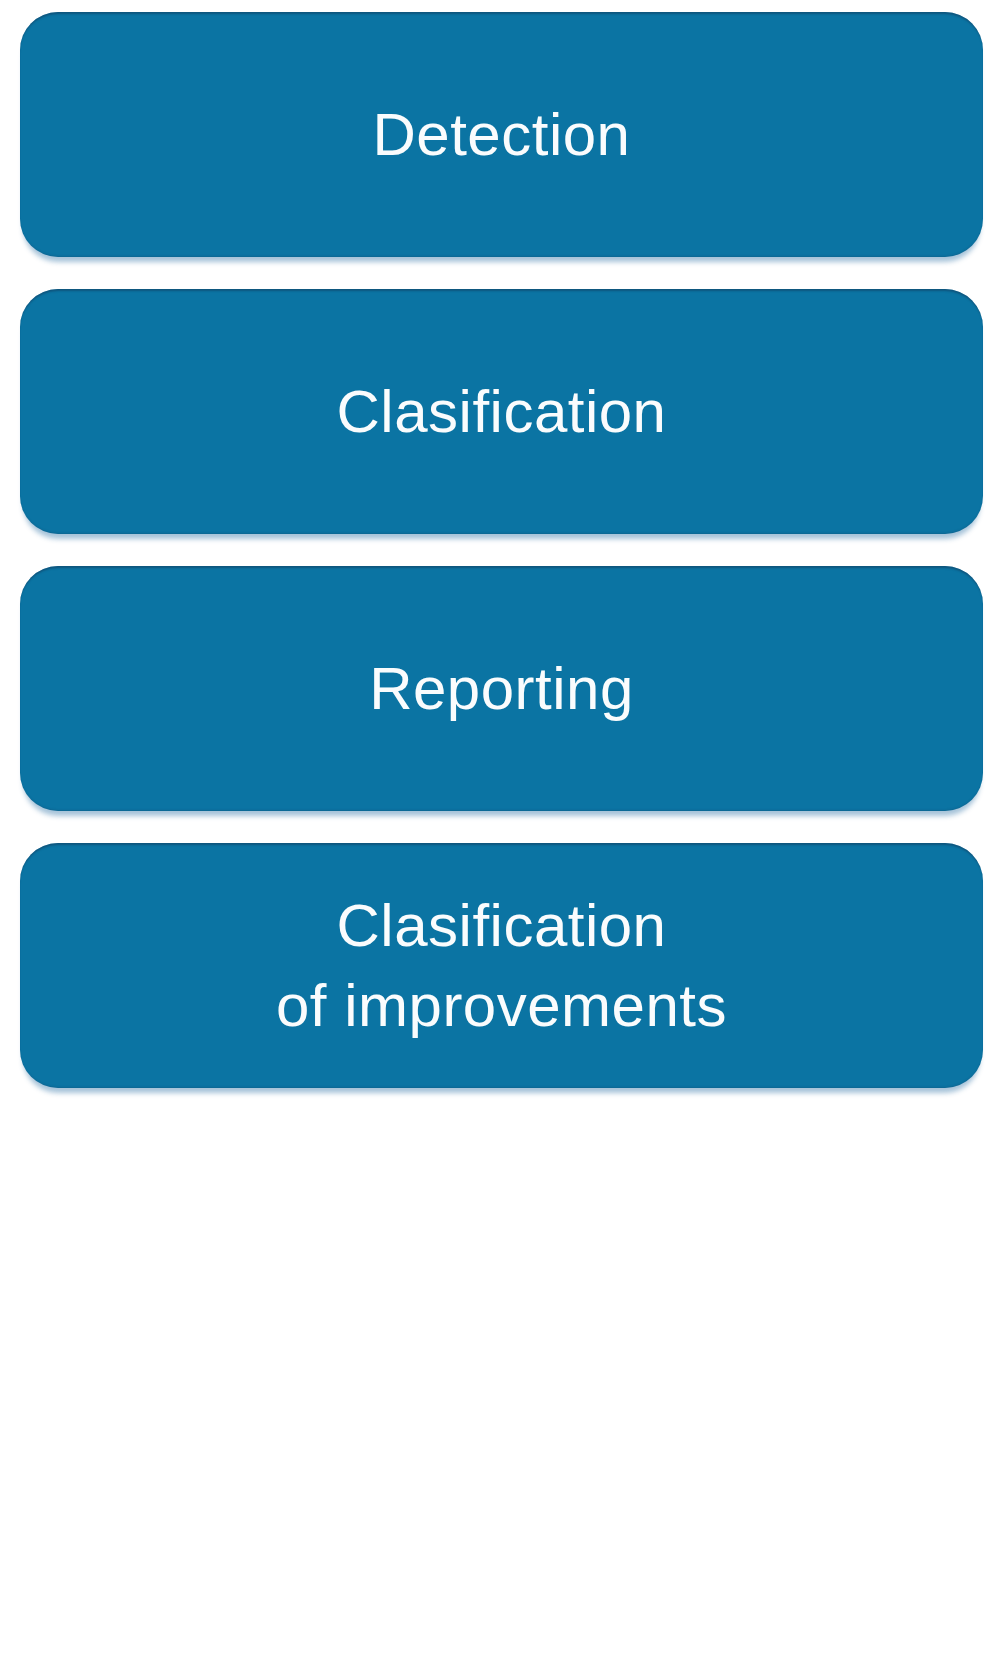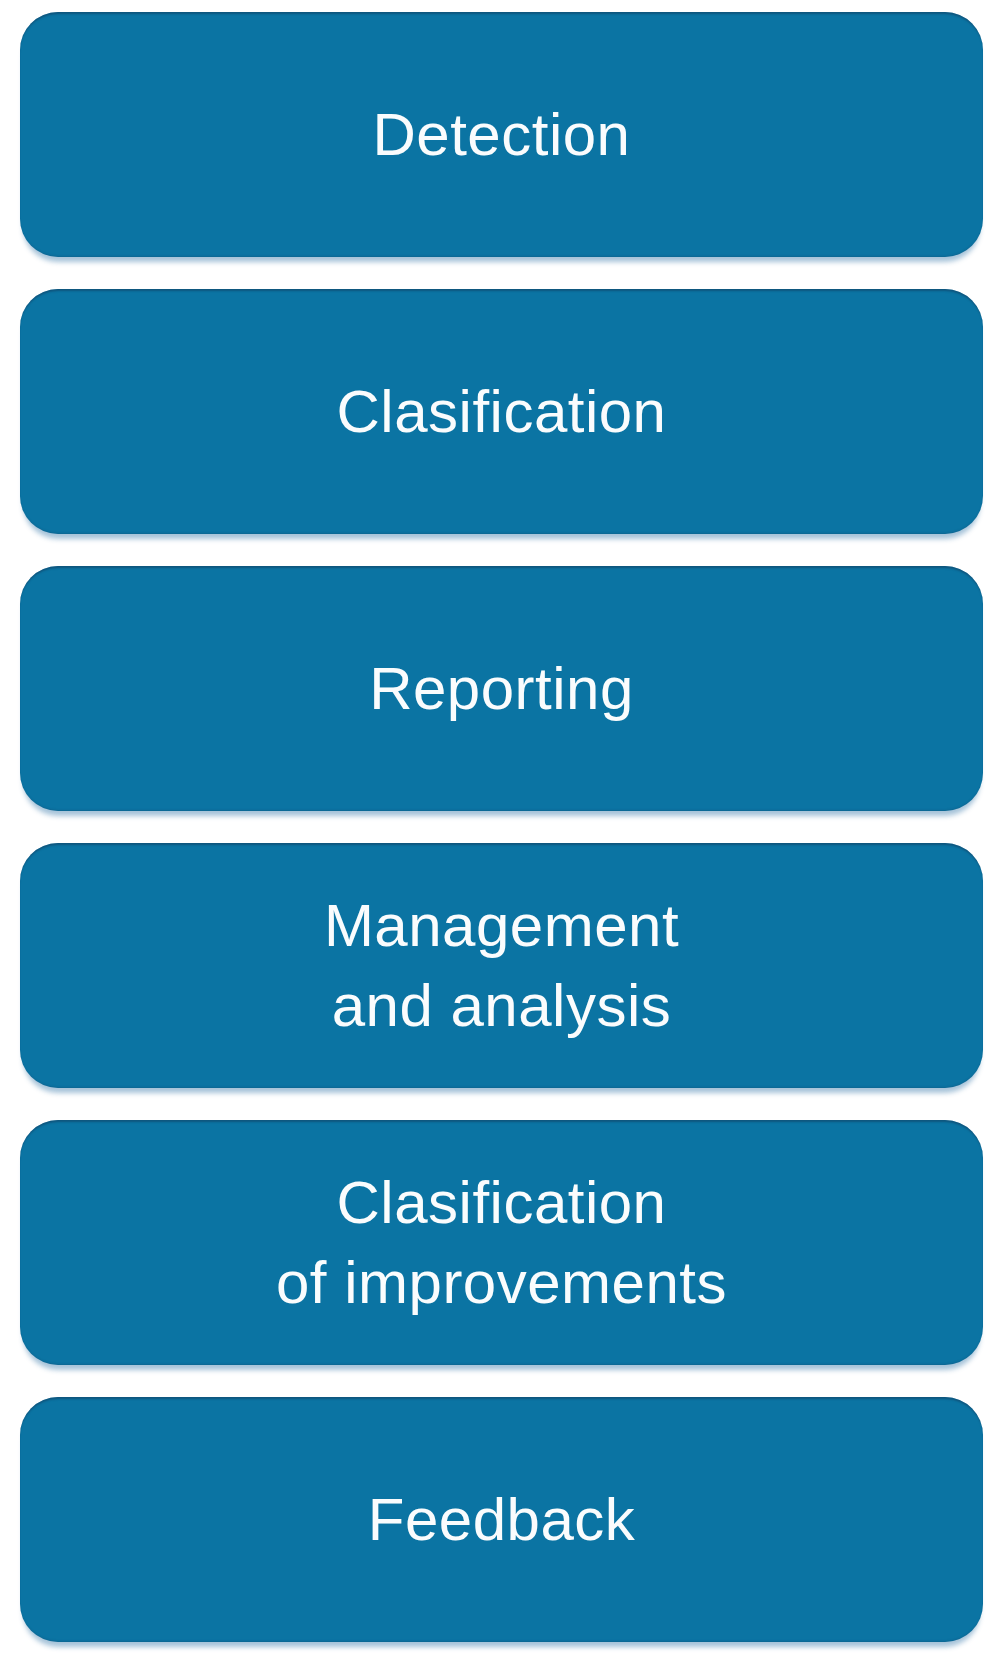--- a/index.html
+++ b/index.html
@@ -51,23 +51,16 @@
   <div class="step-box">
     <span class="step-label">Detection</span>
   </div>
   <div class="step-box">
     <span class="step-label">Clasification</span>
   </div>
   <div class="step-box">
     <span class="step-label">Reporting</span>
   </div>
   <div class="step-box">
-    <span class="step-label">Management
-and analysis</span>
-  </div>
-  <div class="step-box">
     <span class="step-label">Clasification
 of improvements</span>
-  </div>
-  <div class="step-box">
-    <span class="step-label">Feedback</span>
   </div>
 </div>
 
 </body></html>

